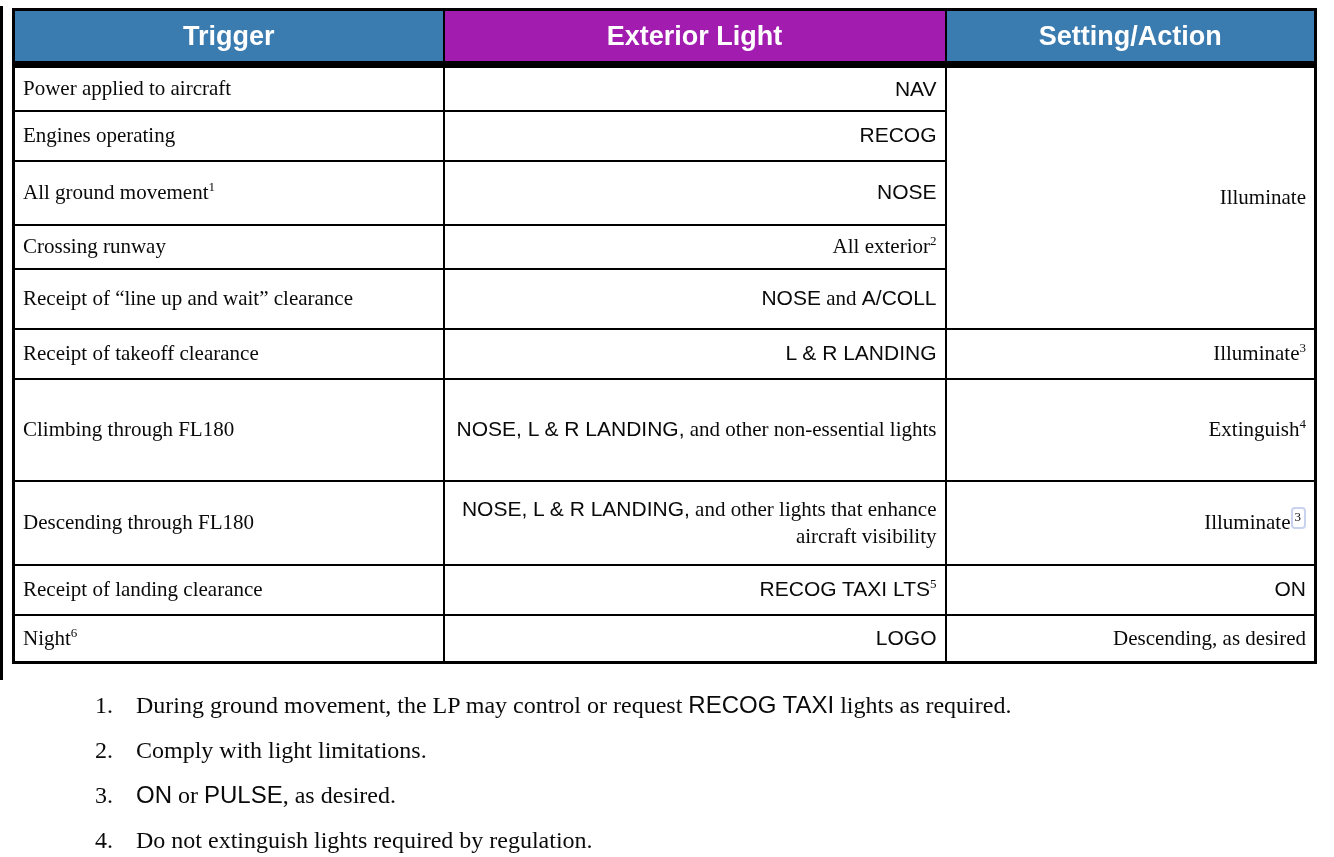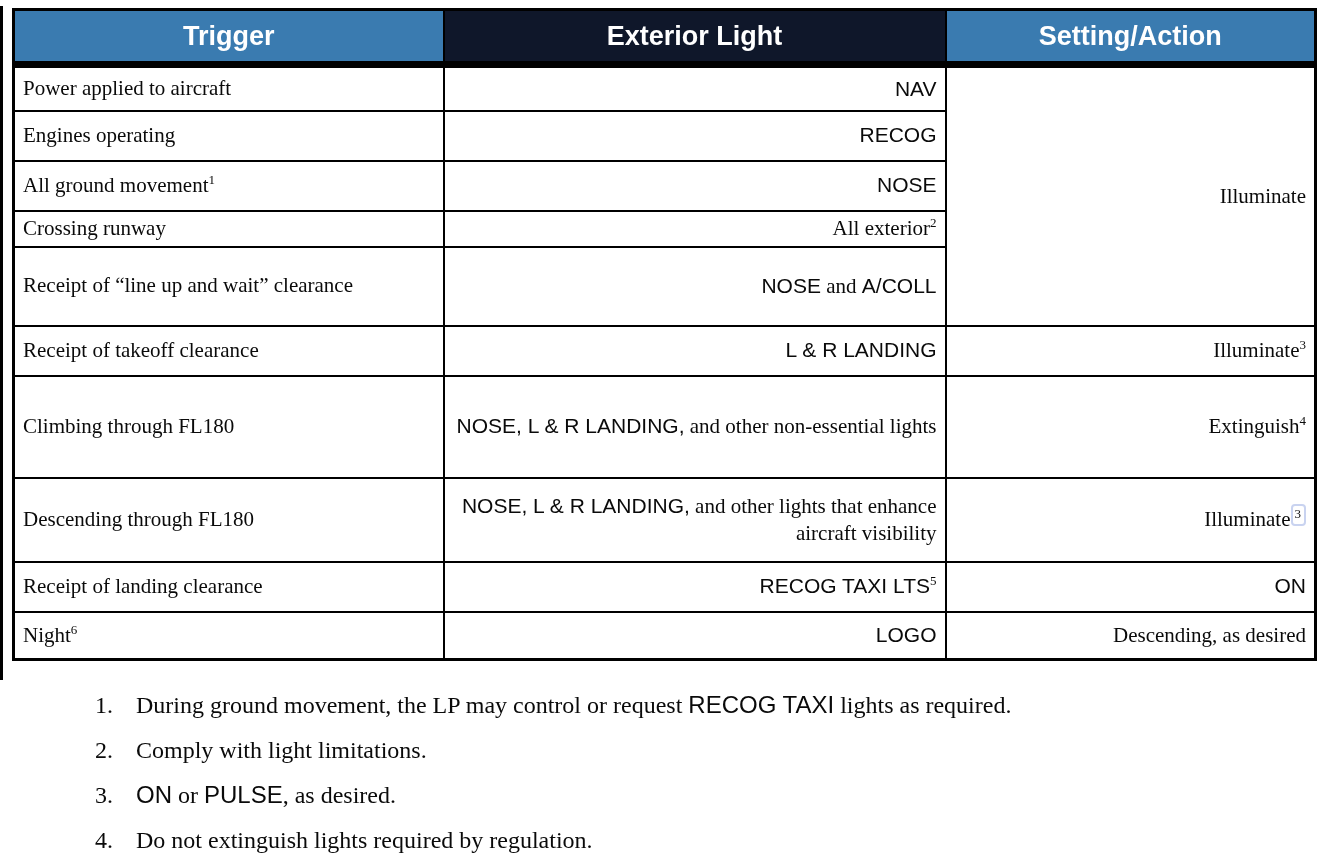--- a/index.html
+++ b/index.html
@@ -42,43 +42,43 @@
 <div class="tbl-wrap">
   <table>
     <colgroup>
       <col style="width:430px">
       <col style="width:502px">
       <col style="width:370px">
     </colgroup>
     <thead>
       <tr>
         <th style="background: rgb(58, 123, 176); color: rgb(255, 255, 255);">Trigger</th>
-        <th style="background: #0f172a; color: rgb(255, 255, 255);">Exterior Light</th>
+        <th style="background: #a21caf; color: rgb(255, 255, 255);">Exterior Light</th>
         <th style="background: rgb(58, 123, 176); color: rgb(255, 255, 255);">Setting/Action</th>
       </tr>
     </thead>
     <tbody>
         <tr style="height: 46px;">
           <td class="left"><span class="seg serif">Power applied to aircraft</span></td>
           <td class="center"><span class="seg sans">NAV</span></td>
           <td class="center" rowspan="5"><span class="seg serif">Illuminate</span></td>
         </tr>
         <tr style="height: 50px;">
           <td class="left"><span class="seg serif">Engines operating</span></td>
           <td class="center"><span class="seg sans">RECOG</span></td>
         </tr>
-        <tr style="height: 50px;">
+        <tr style="height: 64px;">
           <td class="left"><span class="seg serif">All ground movement</span><sup class="sup-serif">1</sup></td>
           <td class="center"><span class="seg sans">NOSE</span></td>
         </tr>
-        <tr style="height: 36px; margin-top: 24px;">
+        <tr style="height: 44px; margin-top: 24px;">
           <td class="left"><span class="seg serif">Crossing runway</span></td>
           <td class="center"><span class="seg serif">All exterior</span><sup class="sup-serif">2</sup></td>
         </tr>
-        <tr style="height: 79px;">
+        <tr style="height: 60px;">
           <td class="left"><span class="seg serif">Receipt of “line up and wait” clearance</span></td>
           <td class="center"><span class="seg sans">NOSE</span><span class="seg serif"> and </span><span class="seg sans">A/COLL</span></td>
         </tr>
         <tr style="height: 50px;">
           <td class="left"><span class="seg serif">Receipt of takeoff clearance</span></td>
           <td class="center"><span class="seg sans">L &amp; R LANDING</span></td>
           <td class="center"><span class="seg serif">Illuminate</span><sup class="sup-serif">3</sup></td>
         </tr>
         <tr style="height: 102px;">
           <td class="left"><span class="seg serif">Climbing through FL180</span></td>

